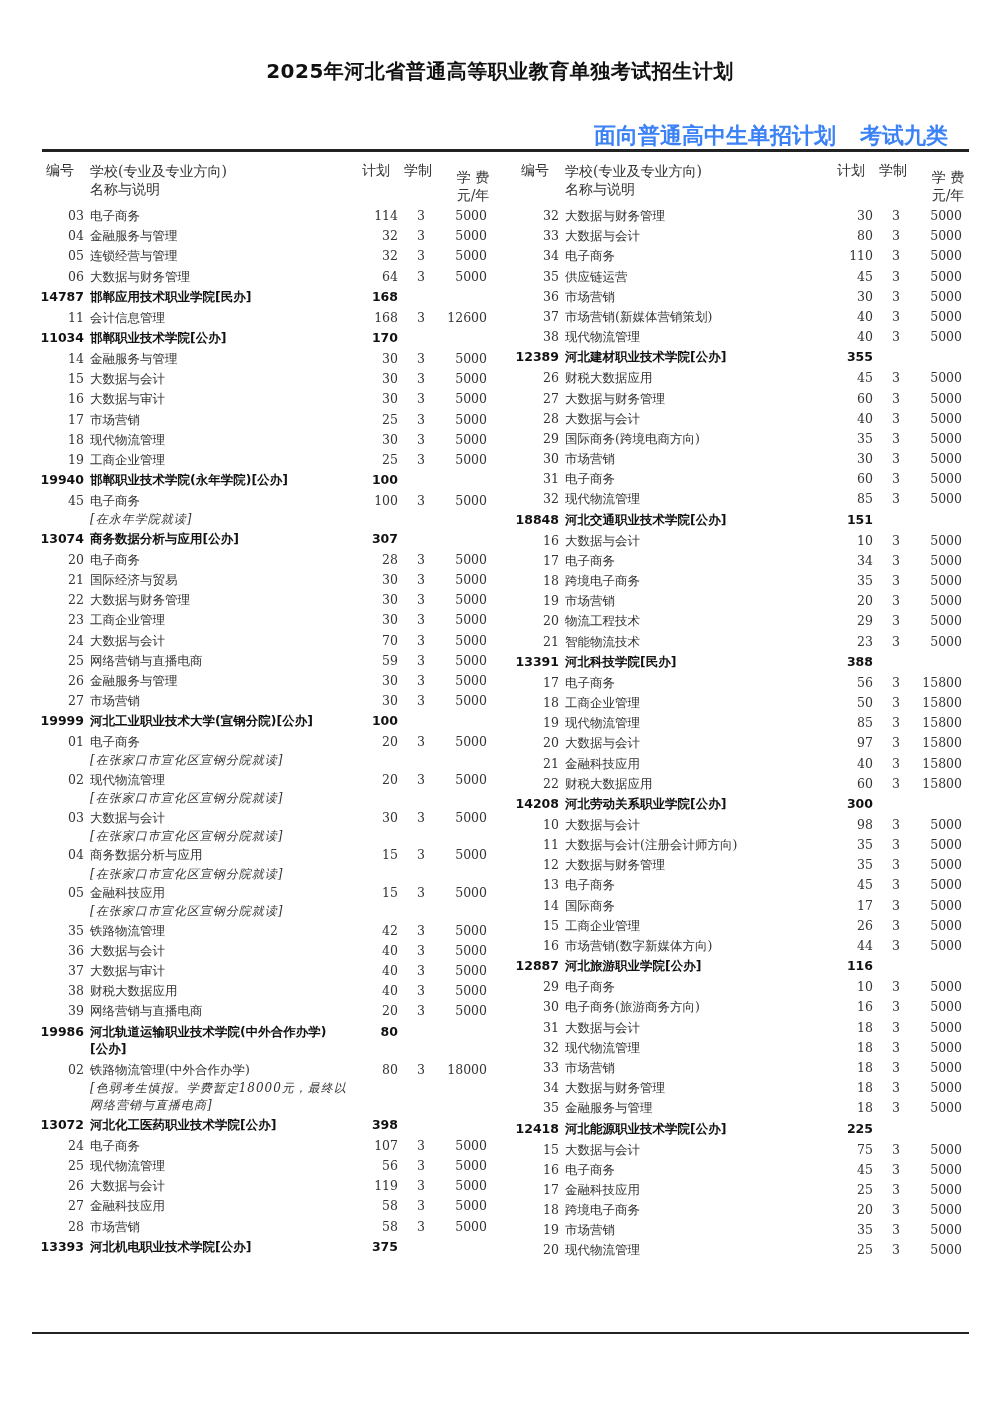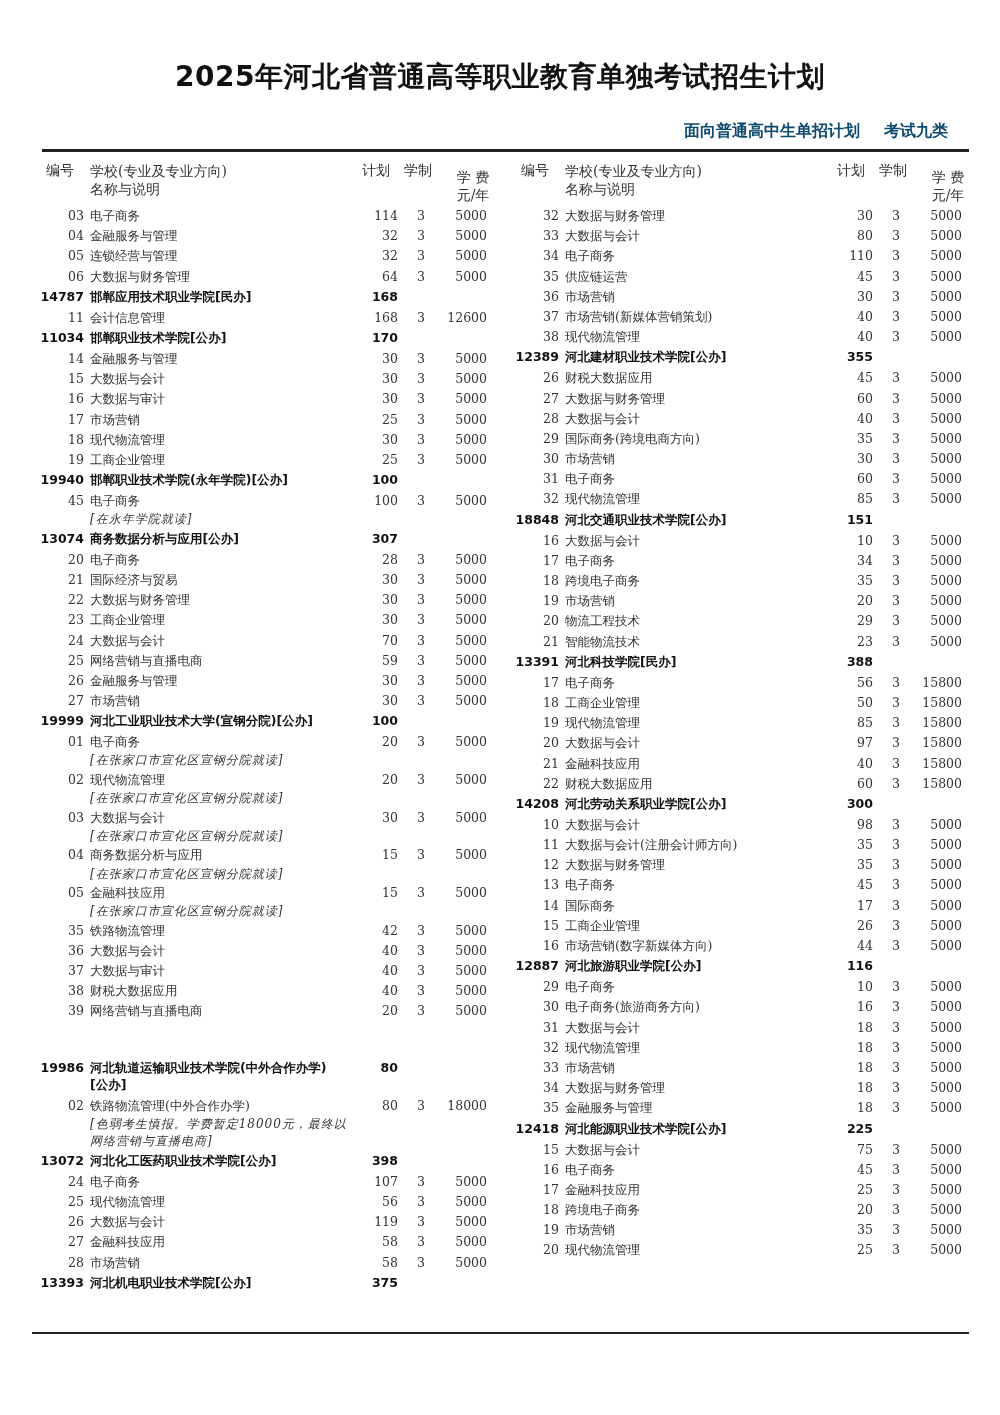--- a/index.html
+++ b/index.html
@@ -1,24 +1,24 @@
 <!DOCTYPE html>
 <html><head>
 <meta charset="utf-8">
 <style>
   html, body { margin: 0; padding: 0; background: #ffffff; }
   body { width: 1000px; height: 1415px; position: relative; overflow: hidden; color: #222; }
   .title {
     position: absolute; left: 0; top: 58px; width: 1000px; text-align: center;
-    font-family: "DejaVu Sans", sans-serif; font-weight: bold; font-size: 28px; color: #111;
+    font-family: "DejaVu Sans", sans-serif; font-weight: bold; font-size: 20px; color: #111;
     letter-spacing: 0.5px;
   }
   .subtitle {
     position: absolute; right: 52px; top: 121px;
-    font-family: "DejaVu Sans", sans-serif; font-weight: bold; font-size: 16px; color: #0c4a6e;
+    font-family: "DejaVu Sans", sans-serif; font-weight: bold; font-size: 22px; color: #3b82f6;
   }
   .subtitle span.gap { display: inline-block; width: 24px; }
   .rule-top { position: absolute; left: 42px; top: 149px; width: 927px; height: 3px; background: #222; }
   .rule-bottom { position: absolute; left: 32px; top: 1332px; width: 937px; height: 2px; background: #222; }
 
   .col { position: absolute; top: 160px; width: 460px; }
   .col.left { left: 32px; }
   .col.right { left: 507px; }
 
   .hdr { position: relative; height: 46px; font-family: "DejaVu Serif", serif; font-size: 14px; color: #333; }
@@ -33,21 +33,21 @@
   .row .code { position: absolute; left: 0; width: 52px; text-align: right; top: 2px; }
   .row .name { position: absolute; left: 58px; top: 2px; white-space: nowrap; }
   .row .plan { position: absolute; left: 320px; width: 46px; text-align: right; top: 2px; }
   .row .years { position: absolute; left: 383px; width: 12px; text-align: center; top: 2px; }
   .row .fee { position: absolute; left: 405px; width: 50px; text-align: right; top: 2px; }
 
   .row.school { height: 21px; font-family: "DejaVu Sans", sans-serif; font-weight: bold; color: #111; font-size: 12.5px; }
   .row.school .code { left: 0; width: 52px; }
   .row.school .plan { text-align: right; }
   .row.school .name2 { position: absolute; left: 58px; top: 19px; white-space: nowrap; }
-  .row.school.two { height: 38px; margin-top: 36px; }
+  .row.school.two { height: 38px; }
 
   .note { position: relative; height: 17.5px; font-family: "DejaVu Serif", serif; font-style: italic; font-size: 12px; color: #333; }
   .note .ntext { position: absolute; left: 58px; top: 0; white-space: nowrap; letter-spacing: 1px; }
 </style>
 </head>
 <body>
 
 <div class="title">2025年河北省普通高等职业教育单独考试招生计划</div>
 <div class="subtitle">
   <span>面向普通高中生单招计划</span><span class="gap"></span><span>考试九类</span>

